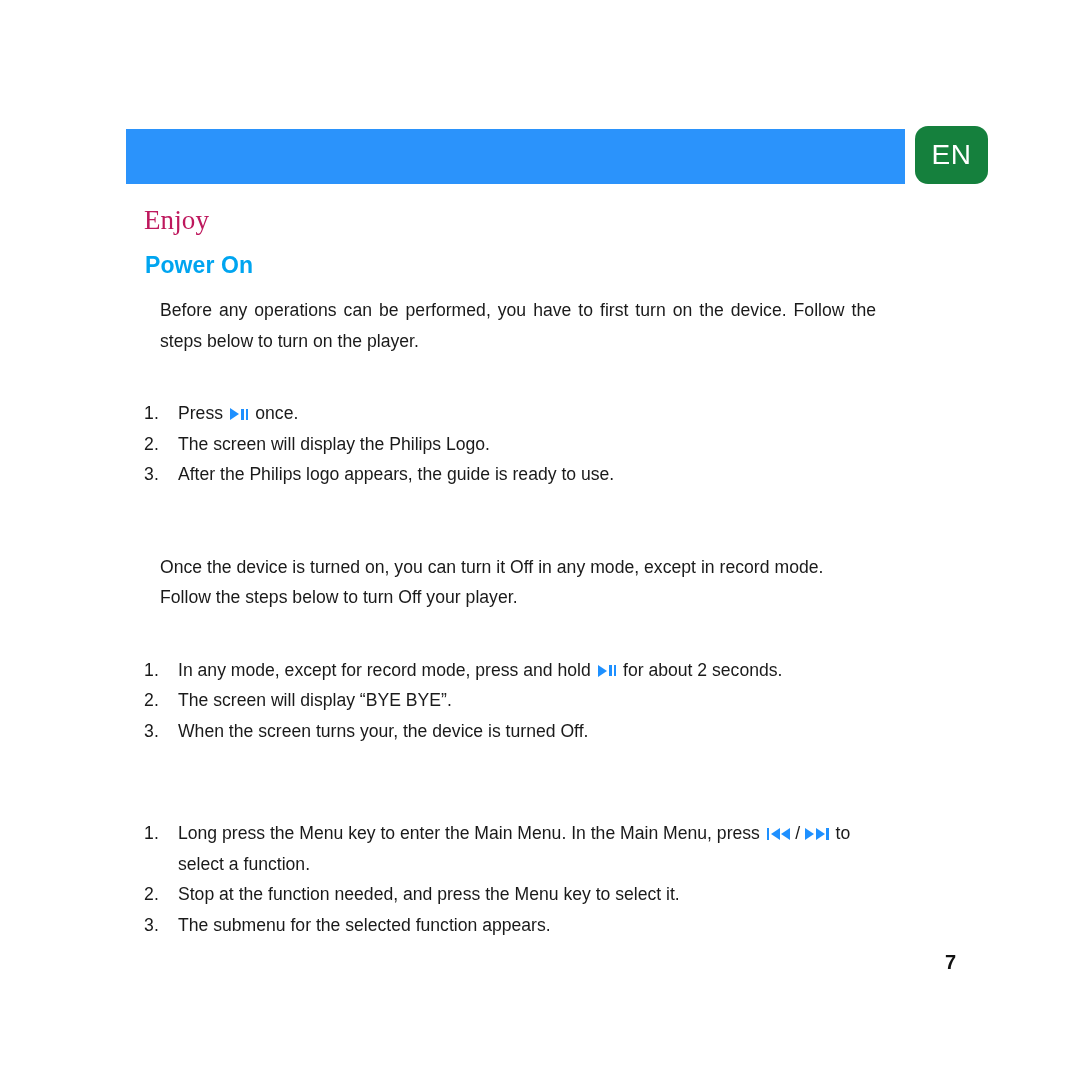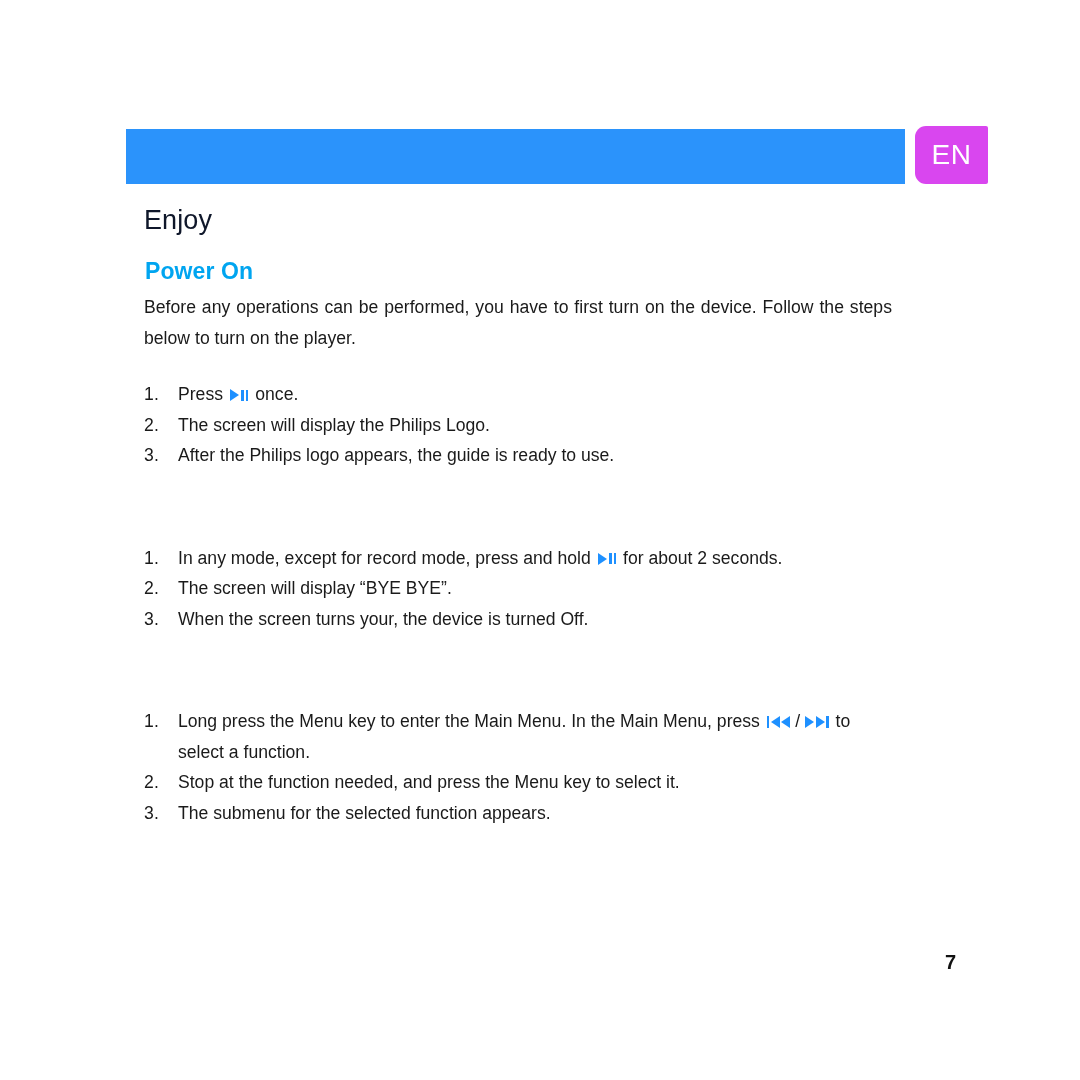--- a/index.html
+++ b/index.html
@@ -24,67 +24,69 @@
     width: 779px;
     height: 55px;
     background: #2b93fb;
   }
   .lang-tab {
     position: absolute;
     left: 915px;
     top: 126px;
     width: 73px;
     height: 58px;
-    background: #d946ef;
+    background: #15803d;
     border-top-left-radius: 11px;
     border-bottom-left-radius: 11px;
     border-top-right-radius: 2px;
     border-bottom-right-radius: 2px;
     display: flex;
     align-items: center;
     justify-content: center;
+    border-radius: 13px;
   }
   .lang-tab-label {
     color: #ffffff;
     font-size: 28px;
     letter-spacing: 0.5px;
     font-weight: 400;
     line-height: 1;
   }
 
   
   .content {
     position: absolute;
     left: 144px;
     top: 206px;
     width: 748px;
   }
 
   .doc-title {
-    color: #0f172a;
+    color: #be185d;
     font-size: 27px;
     font-weight: 400;
     line-height: 1.1;
-    margin: 0 0 22px 0;
+    margin: 0 0 16px 0;
     letter-spacing: 0.1px;
+    font-family: Liberation Serif, serif;
   }
 
   .section-heading {
     color: #00a5f0;
     font-size: 23px;
     font-weight: bold;
     line-height: 1.2;
     margin: 0 0 7px 1px;
     letter-spacing: 0.1px;
   }
 
   .para {
     font-size: 17.6px;
     line-height: 30.5px;
-    margin: 0;
+    margin: 16px;
     text-align: justify;
     text-justify: inter-word;
     letter-spacing: 0.02px;
   }
   .para.nojustify { text-align: left; }
   .gap-md  { height: 26px; }
   .gap-xl  { height: 46px; }
 
   
   .steps {
@@ -194,20 +196,21 @@
     </li>
     <li class="step">
       <span class="step-num">3.</span>
       <span class="step-text">After the Philips logo appears, the guide is ready to use.</span>
     </li>
   </ol>
 
   <div class="gap-xl"></div>
 
 
+  <p class="para nojustify">Once the device is turned on, you can turn it Off in any mode, except in record mode. Follow the steps below to turn Off your player.</p>
 
   <div class="gap-md"></div>
 
   <ol class="steps">
     <li class="step">
       <span class="step-num">1.</span>
       <span class="step-text"><span>In any mode, except for record mode, press and hold </span><span class="icon-inline">
             <span class="tri-right"></span>
             <span class="pause-bars">
               <span class="pause-bar"></span>

